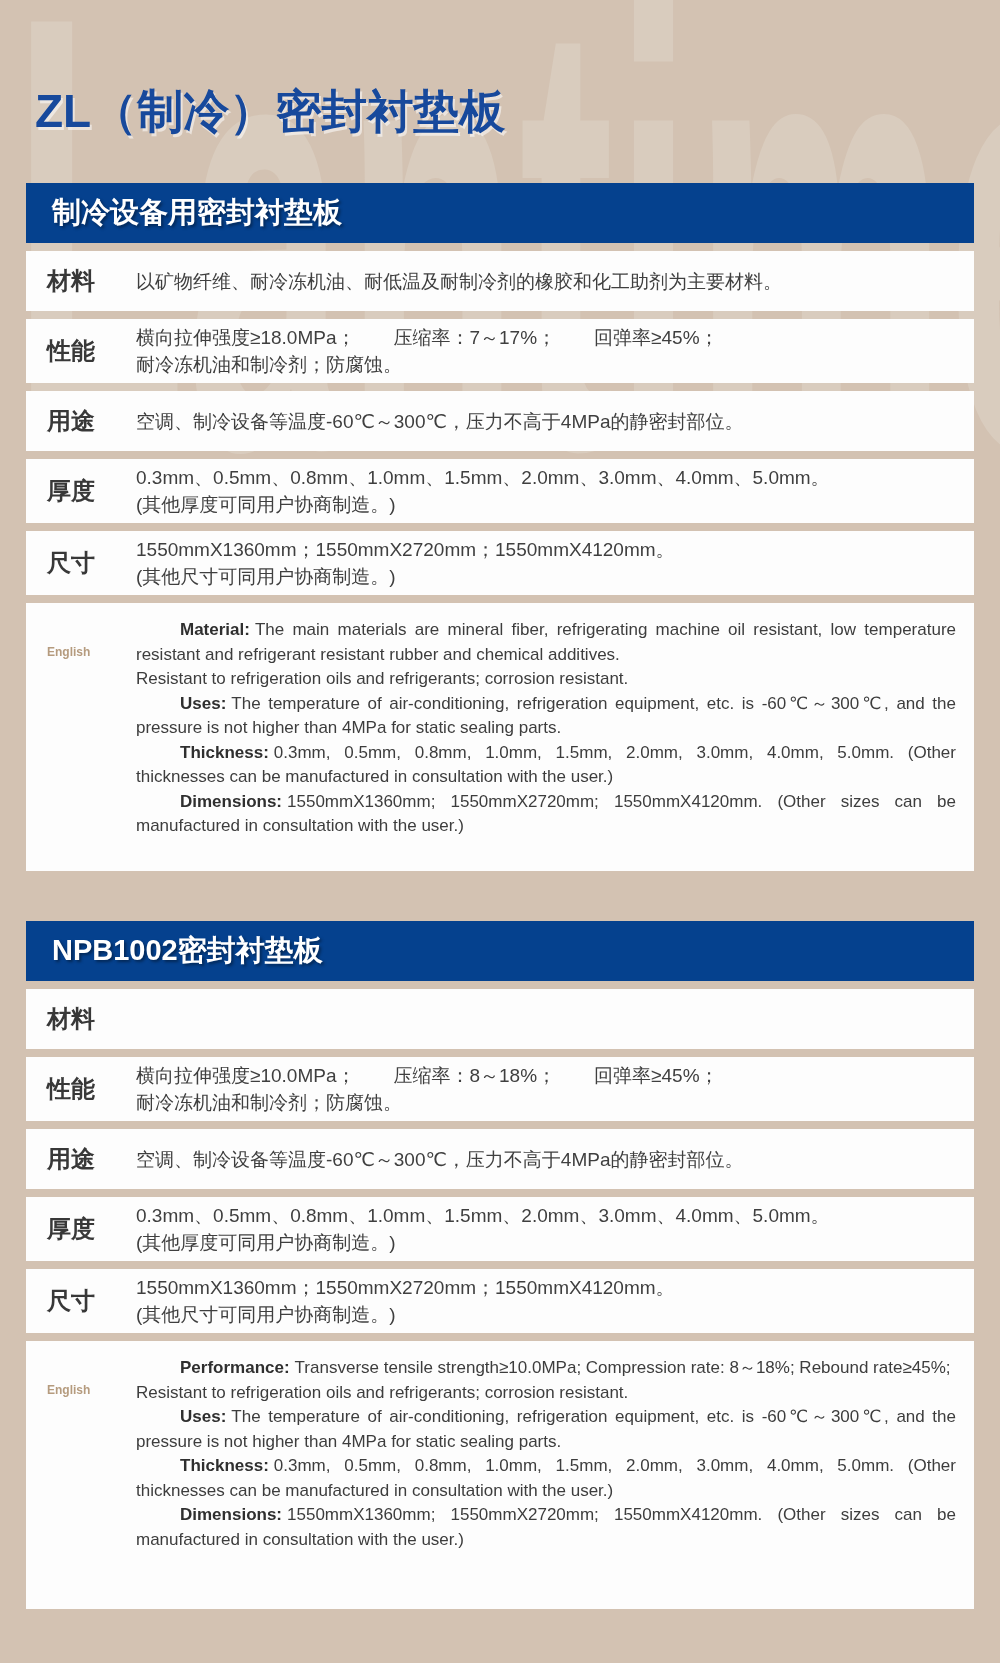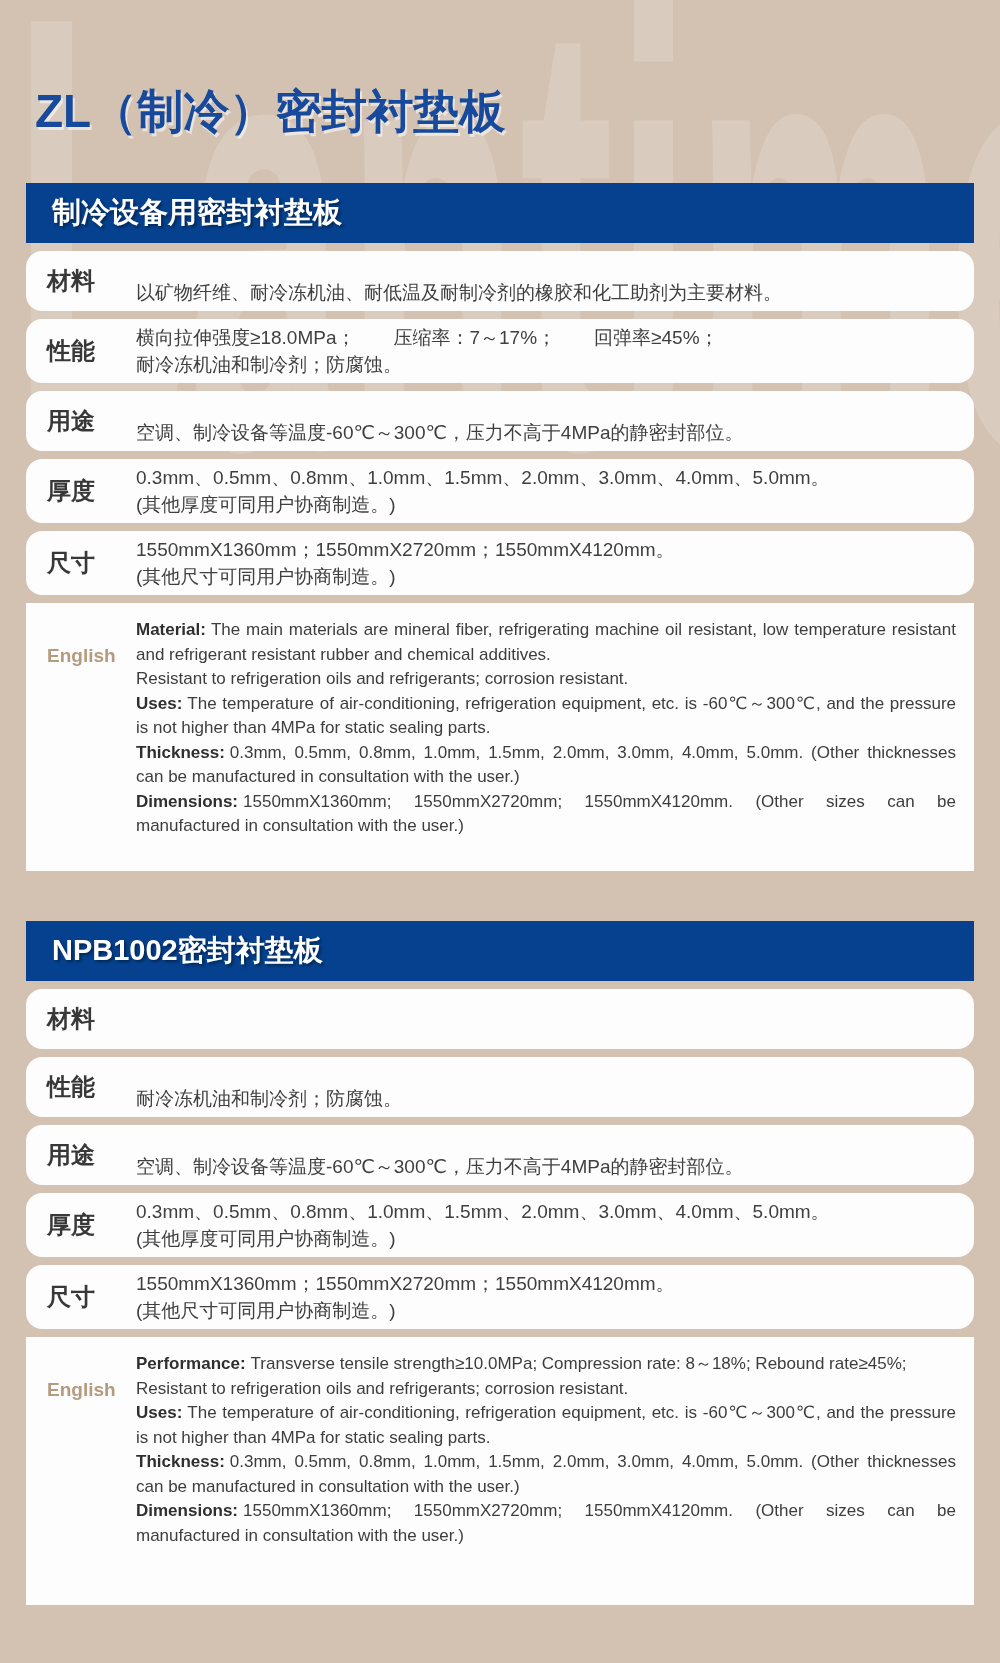--- a/index.html
+++ b/index.html
@@ -46,61 +46,61 @@
     font-weight: bold;
     text-shadow: 2px 2px 3px rgba(0,0,0,0.40);
   }
   .section-header.first { margin-top: 41px; }
   .section-header.second { margin-top: 50px; }
   .card {
     background: #fdfdfd;
     margin-top: 8px;
     display: flex;
   }
-  .spec-row { min-height: 60px; border-radius: 16px; }
+  .spec-row { min-height: 60px; }
   .spec-row .label {
     width: 110px;
     padding-left: 21px;
     display: flex;
     align-items: center;
     font-size: 24px;
     font-weight: bold;
     color: #383838;
     flex-shrink: 0;
   }
   .spec-row .content {
     flex: 1;
     display: flex;
     flex-direction: column;
-    justify-content: flex-end;
+    justify-content: center;
     padding: 5px 20px 5px 0;
     font-size: 19px;
     line-height: 27px;
     color: #3f3f3f;
   }
   .en-card { padding: 15px 0 18px 0; min-height: 268px; }
   .en-label {
     width: 110px;
     padding-left: 21px;
     padding-top: 27px;
-    font-size: 19px;
+    font-size: 12px;
     font-weight: bold;
     color: #b59b7e;
     flex-shrink: 0;
   }
   .en-content {
     flex: 1;
     padding-right: 18px;
     font-size: 17px;
     line-height: 24.5px;
     color: #3d3d3d;
     text-align: justify;
   }
   .en-line b { color: #2f2f2f; }
-  .en-line b:not(:empty) { margin-right: 5px; }
+  .en-line b:not(:empty) { margin-right: 5px; margin-left: 44px; }
   .en-line b:empty { display: none; }
 </style>
 </head>
 <body>
 
 <div class="watermark">Lantime</div>
 
 <div class="page">
 
   <div class="main-title">ZL（制冷）密封衬垫板</div>
@@ -162,20 +162,21 @@
     <span>NPB1002密封衬垫板</span>
   </div>
 
   <div class="card spec-row">
     <div class="label">材料</div>
   </div>
 
   <div class="card spec-row">
     <div class="label">性能</div>
     <div class="content">
+      <div>横向拉伸强度≥10.0MPa；　　压缩率：8～18%；　　回弹率≥45%；</div>
       <div>耐冷冻机油和制冷剂；防腐蚀。</div>
     </div>
   </div>
 
   <div class="card spec-row">
     <div class="label">用途</div>
     <div class="content">
       <div>空调、制冷设备等温度-60℃～300℃，压力不高于4MPa的静密封部位。</div>
     </div>
   </div>

